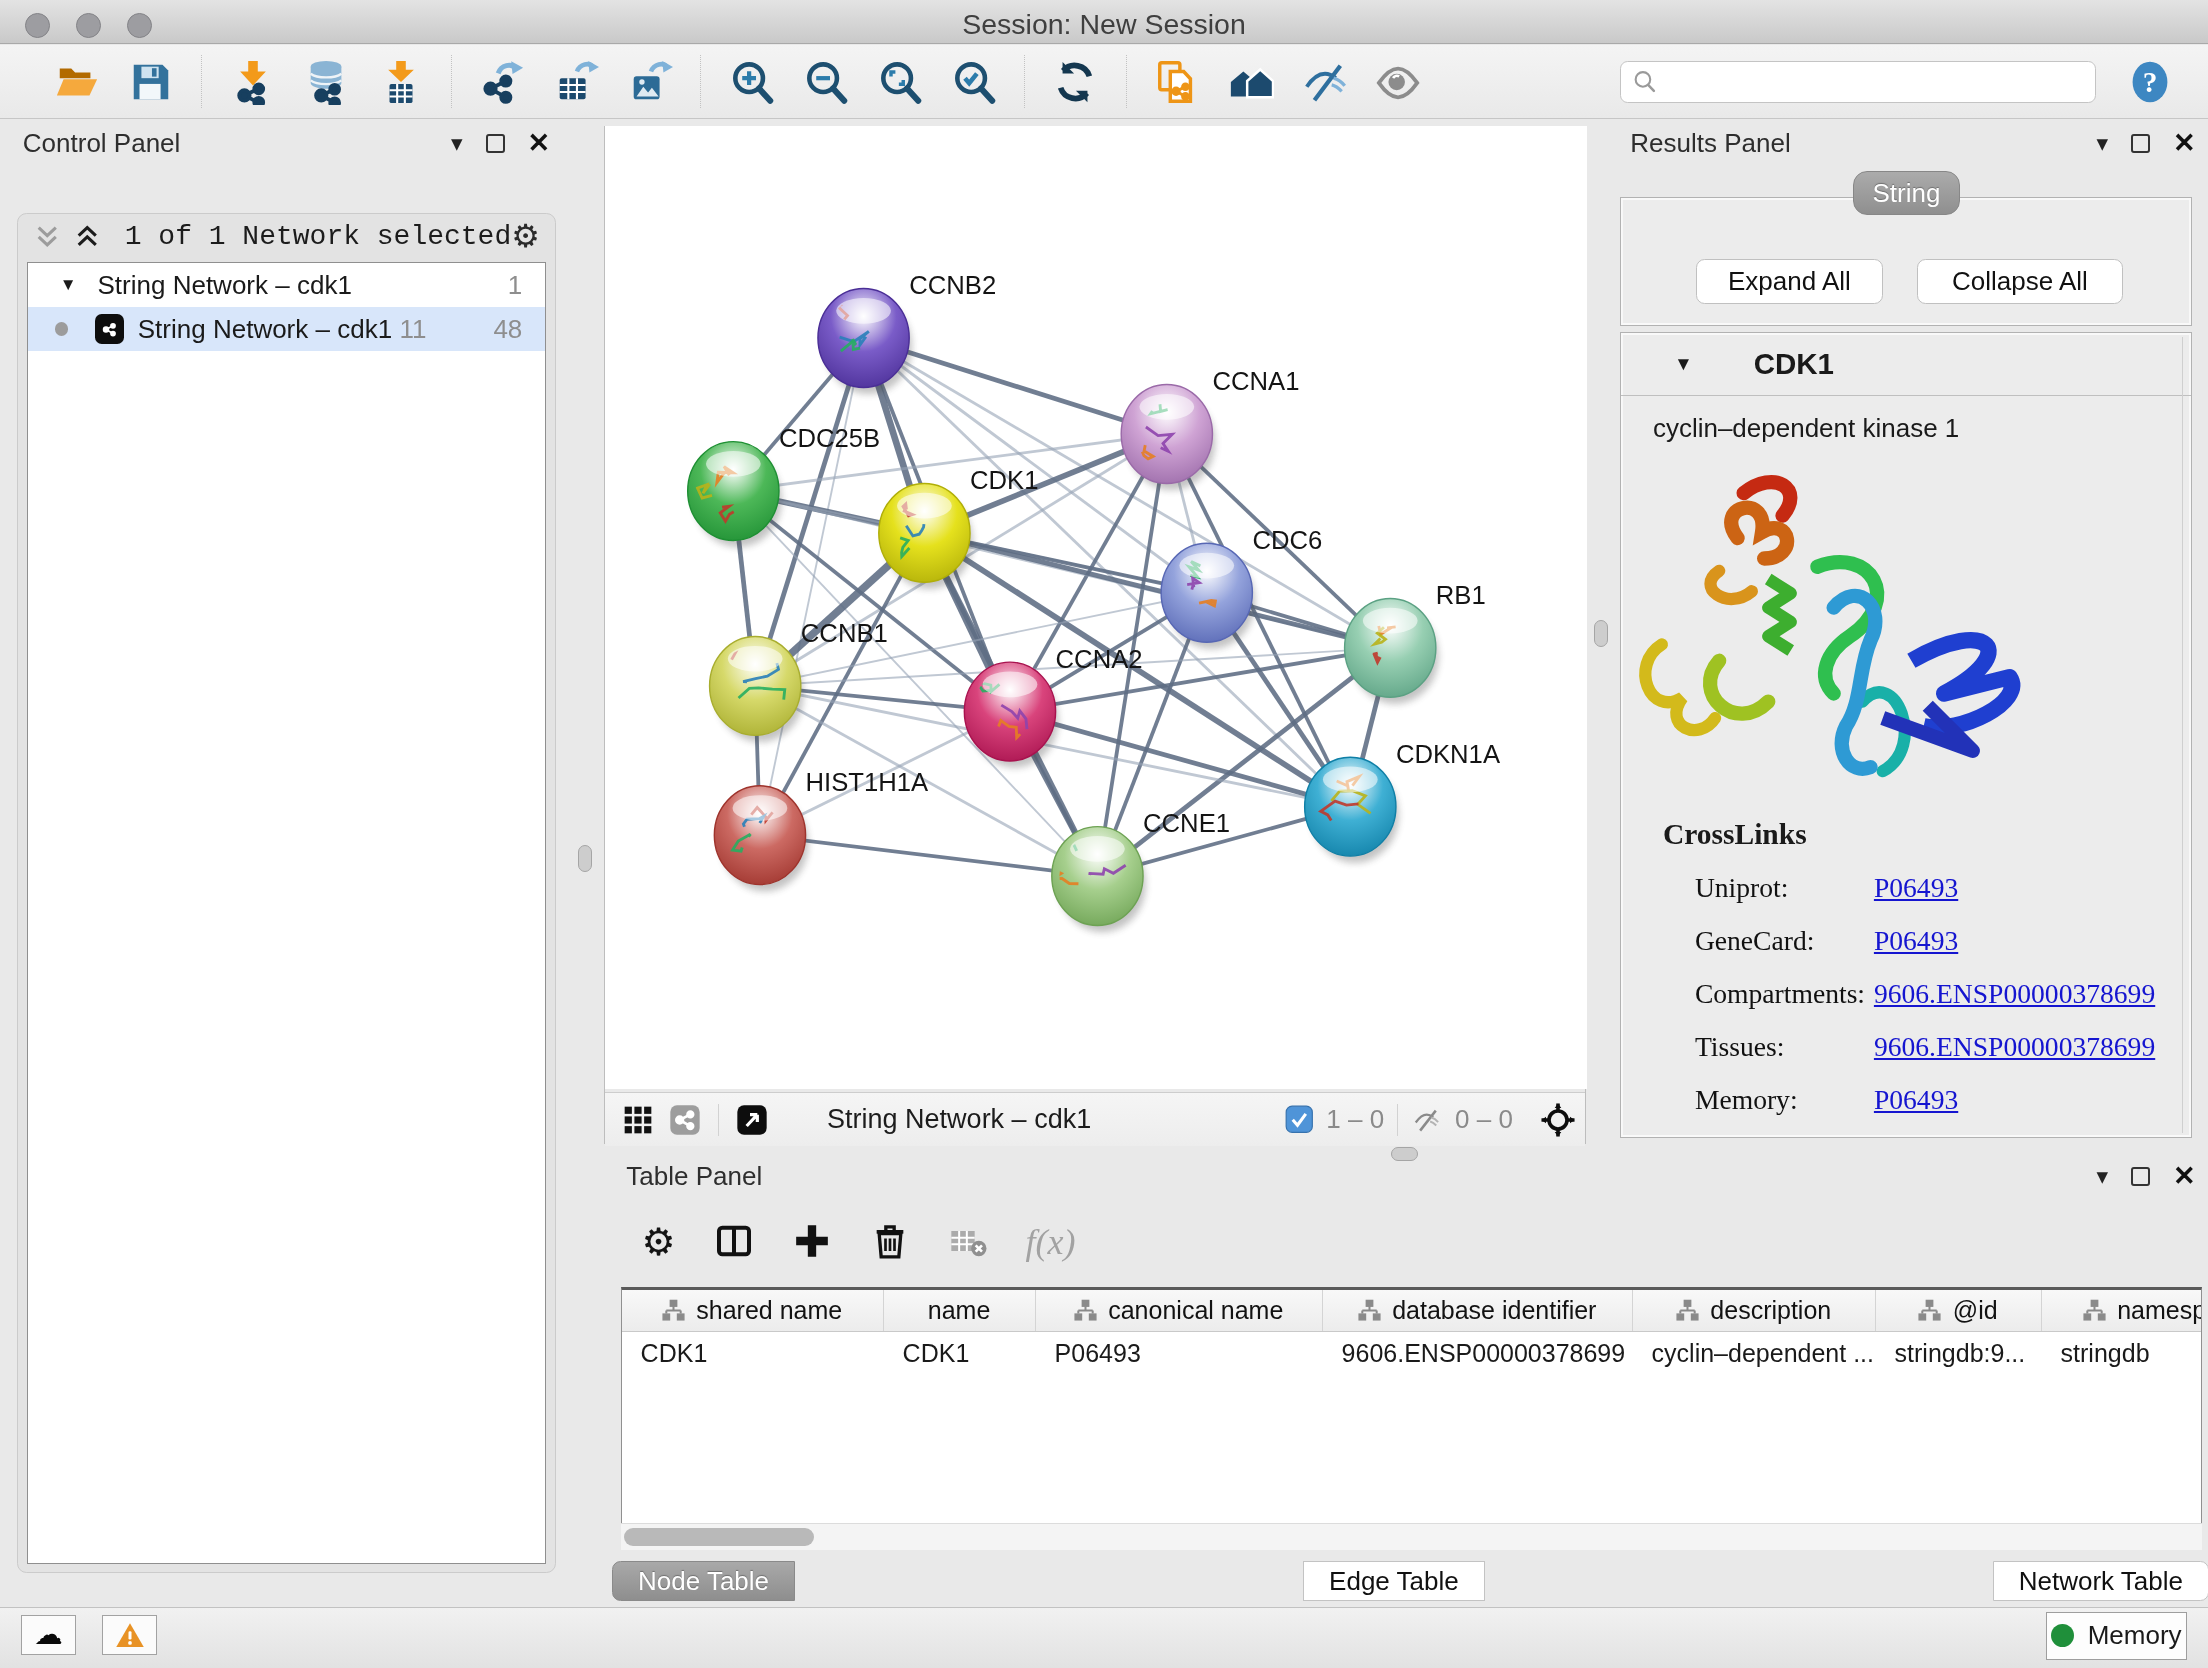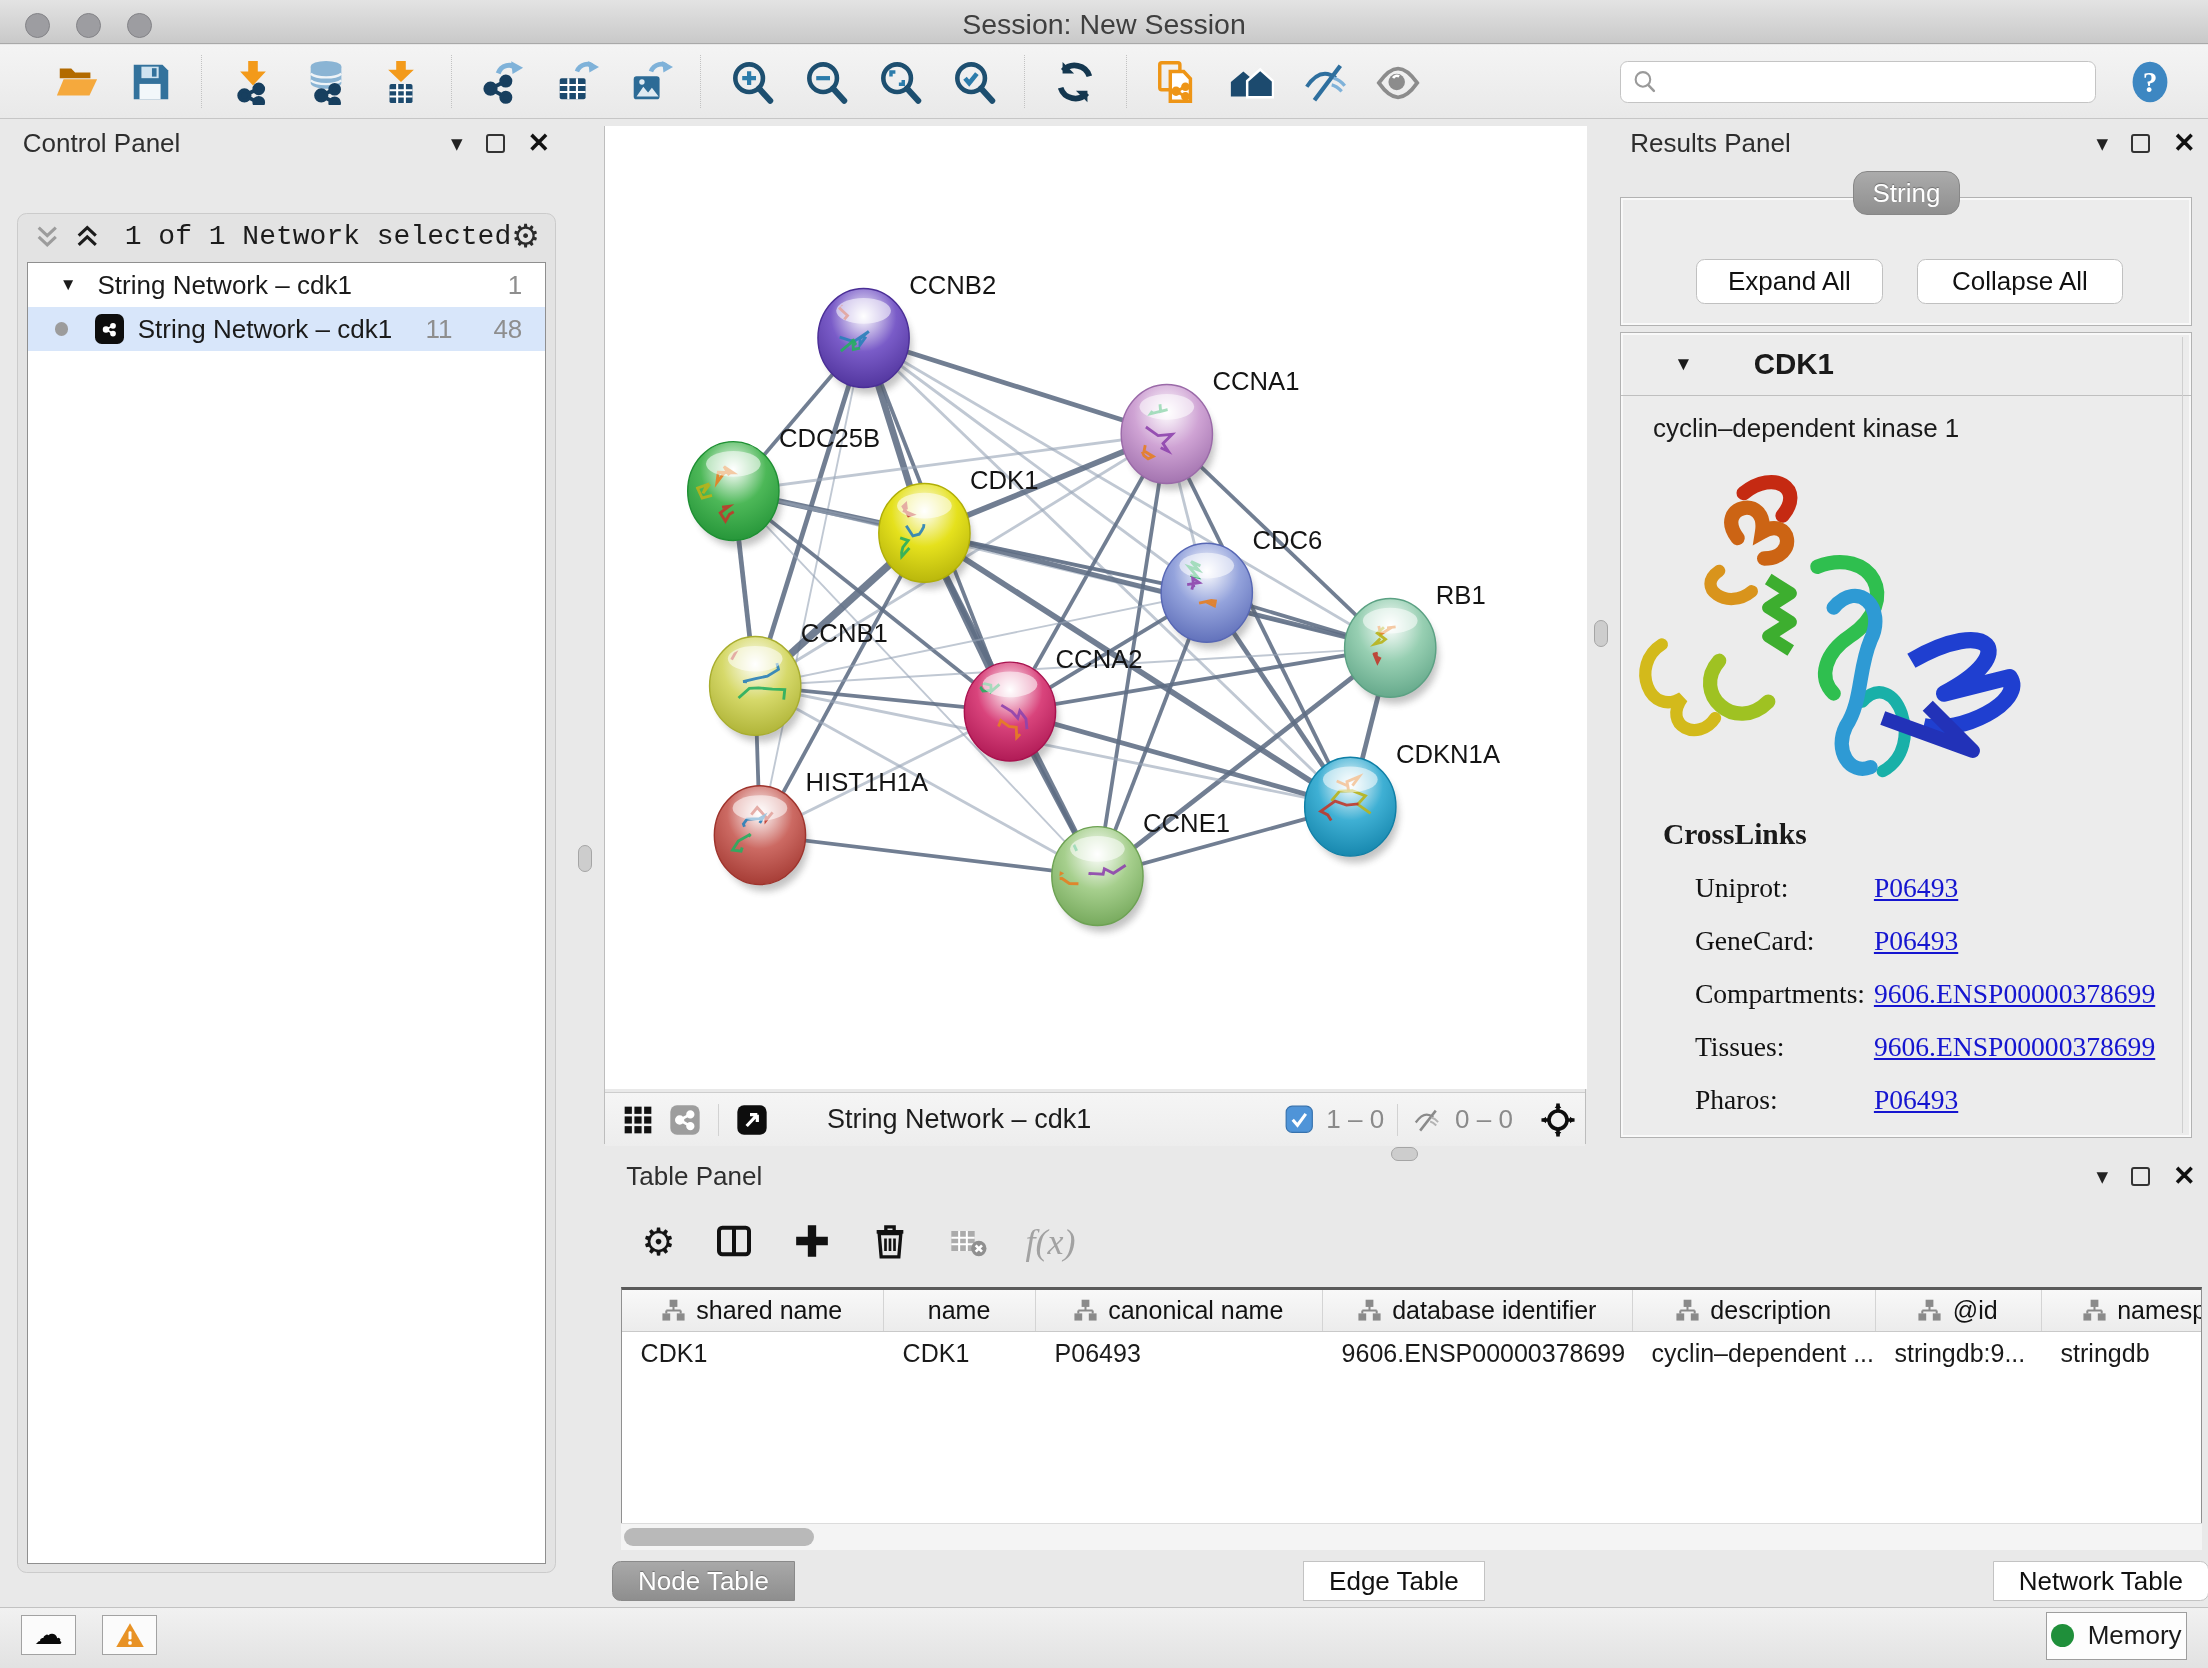--- a/index.html
+++ b/index.html
@@ -345,21 +345,21 @@
           <svg viewBox="0 0 24 24">
               <g stroke="#fff" stroke-width="2" fill="#fff">
                 <path d="M8 12l8-4.2M8 12l8 4.6" fill="none"></path>
                 <circle cx="8" cy="12" r="2.7"></circle>
                 <circle cx="16" cy="7.8" r="2.3"></circle>
                 <circle cx="16" cy="16.6" r="2.3"></circle>
               </g>
             </svg>
         </span>
         <span style="flex:1">String Network – cdk1</span>
-        <span class="cnt" style="margin-right:41px">11</span>
+        <span class="cnt" style="margin-right:67px">11</span>
         <span class="cnt">48</span>
       </div>
     </div>
   </div>
 </div>
 
 <div id="canvas-wrap">
   <svg id="net-canvas" viewBox="0 0 1033 1013">
       <defs>
         <filter id="nshadow" x="-50%" y="-50%" width="200%" height="200%">
@@ -731,21 +731,21 @@
           </div>
           <div class="clrow">
             <span class="cll">Compartments:</span>
             <a href="#">9606.ENSP00000378699</a>
           </div>
           <div class="clrow">
             <span class="cll">Tissues:</span>
             <a href="#">9606.ENSP00000378699</a>
           </div>
           <div class="clrow">
-            <span class="cll">Pharos:</span>
+            <span class="cll">Memory:</span>
             <a href="#">P06493</a>
           </div>
         </div>
     </div>
     <div class="inner-border"></div>
   </div>
 </div>
 
 <div id="table-panel">
   <div class="phead">

